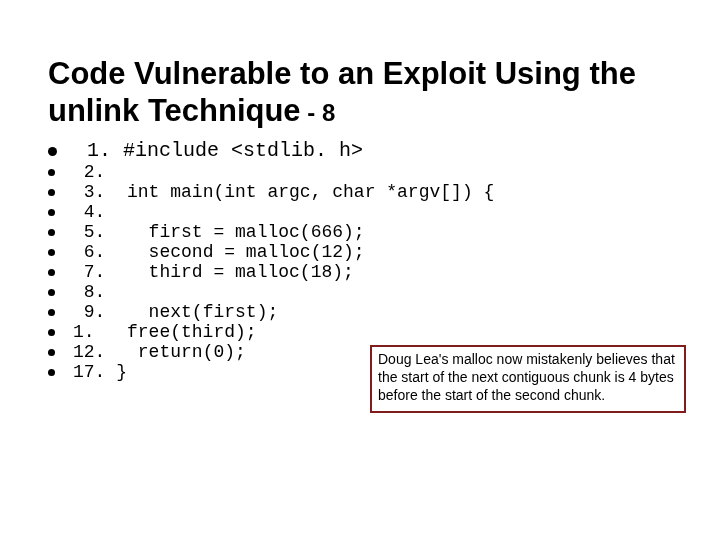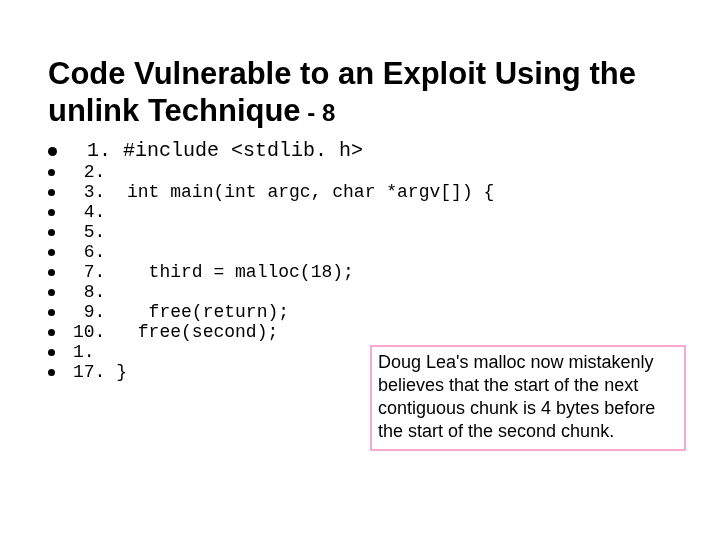--- a/index.html
+++ b/index.html
@@ -14,24 +14,24 @@
   .code { font-family: "Courier New", Courier, monospace; font-size: 18px; color: #000; white-space: pre; text-align: right; }
   .code-list li.first .bullet { width: 9px; height: 9px; flex: 0 0 9px; margin-top: 8px; }
   .code-list li.first .line-num,
   .code-list li.first .code { font-size: 20px; }
   .callout {
     position: absolute;
     right: 34px;
     top: 345px;
     width: 316px;
     background: #fff;
-    border: 2px solid #f9a8d4;
+    border: 2px solid #7f1d1d;
     padding: 4px 6px 6px 6px;
     font-family: Arial, Helvetica, sans-serif;
-    font-size: 18px;
+    font-size: 14px;
     line-height: 1.28;
     color: #000;
   }
 </style>
 </head>
 <body>
 
 <div class="slide">
   <h1 class="title">
     <span>Code Vulnerable to an Exploit Using the unlink Technique</span><span class="title-suffix"> - 8</span>
@@ -52,47 +52,50 @@
       <span class="line-num"> 3. </span>
       <span class="code"> int main(int argc, char *argv[]) {</span>
     </li>
     <li>
       <span class="bullet"></span>
       <span class="line-num"> 4. </span>
     </li>
     <li>
       <span class="bullet"></span>
       <span class="line-num"> 5. </span>
+      <span class="code">   first = malloc(666);</span>
     </li>
     <li>
       <span class="bullet"></span>
       <span class="line-num"> 6. </span>
+      <span class="code">   second = malloc(12);</span>
     </li>
     <li>
       <span class="bullet"></span>
       <span class="line-num"> 7. </span>
       <span class="code">   third = malloc(18);</span>
     </li>
     <li>
       <span class="bullet"></span>
       <span class="line-num"> 8. </span>
     </li>
     <li>
       <span class="bullet"></span>
       <span class="line-num"> 9. </span>
-      <span class="code">   free(return);</span>
-    </li>
-    <li>
-      <span class="bullet"></span>
-      <span class="line-num">10. </span>
-      <span class="code">  free(second);</span>
+      <span class="code">   next(first);</span>
     </li>
     <li>
       <span class="bullet"></span>
       <span class="line-num">1. </span>
+      <span class="code">  free(third);</span>
+    </li>
+    <li>
+      <span class="bullet"></span>
+      <span class="line-num">12. </span>
+      <span class="code">  return(0);</span>
     </li>
     <li>
       <span class="bullet"></span>
       <span class="line-num">17. </span>
       <span class="code">}</span>
     </li>
   </ul>
 
   <div class="callout">
     <span>Doug Lea's malloc now mistakenly believes that the start of the next contiguous chunk is 4 bytes before the start of the second chunk.</span>

